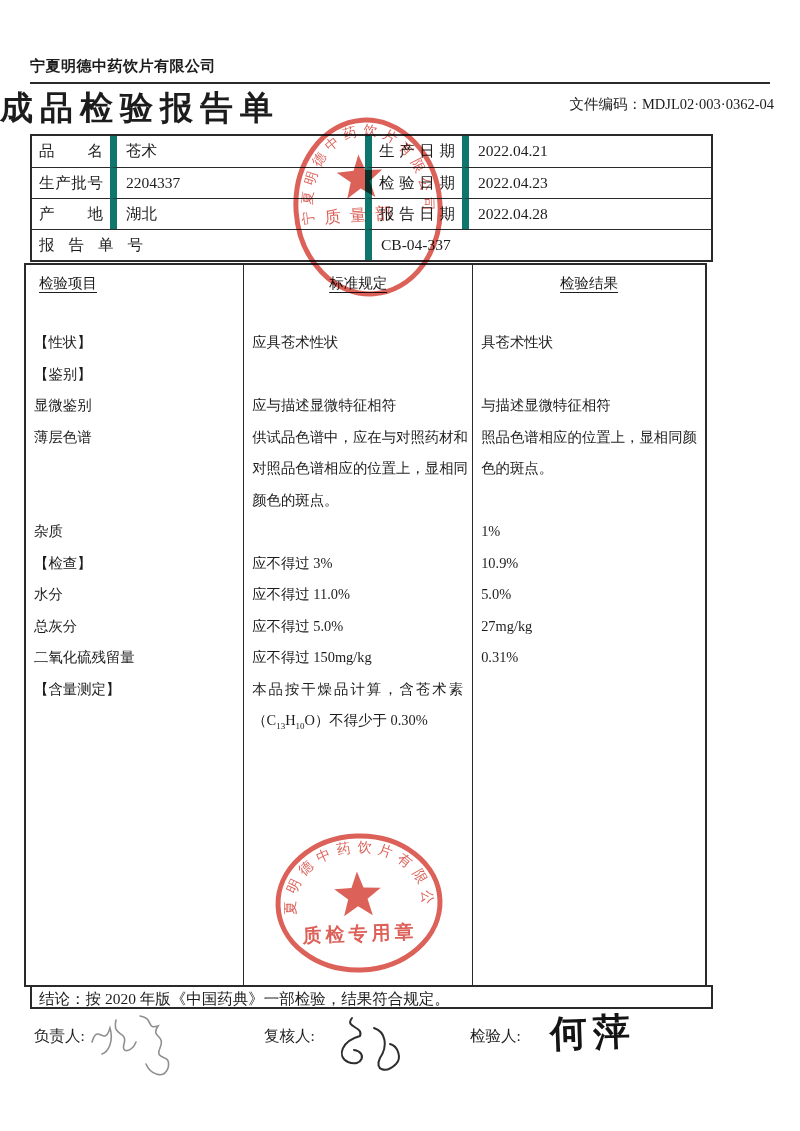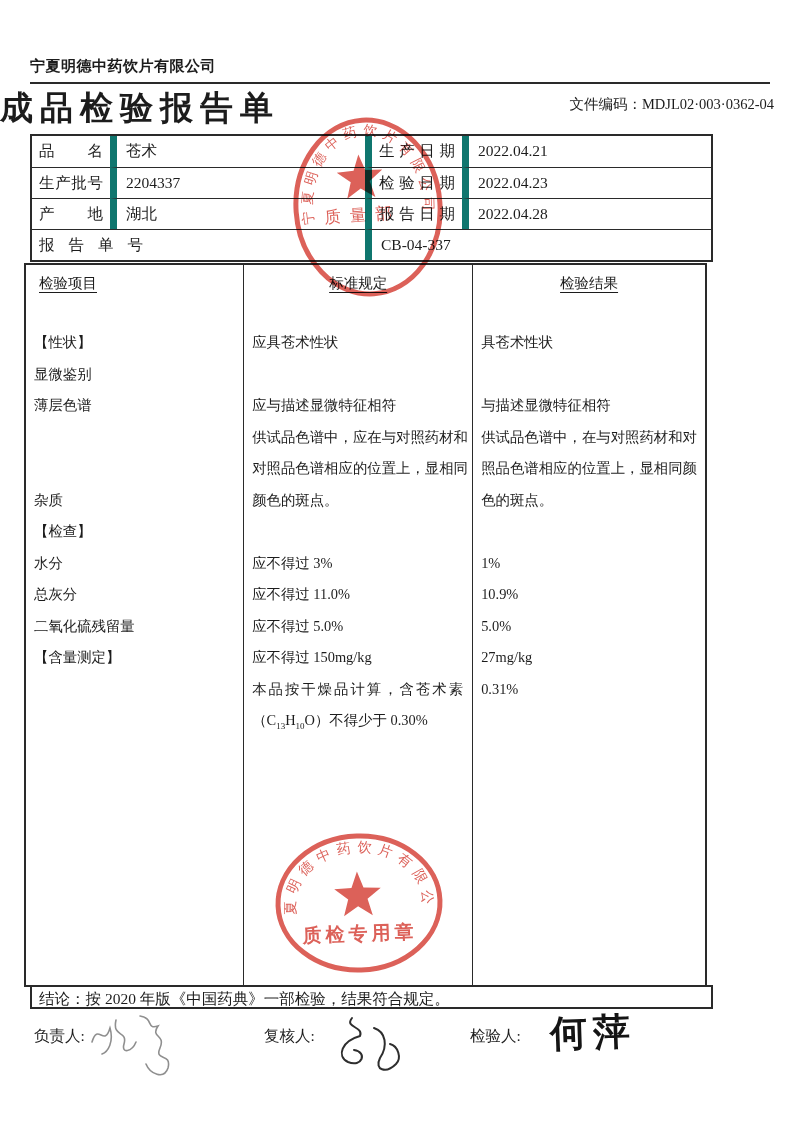--- a/index.html
+++ b/index.html
@@ -93,20 +93,21 @@
   <div class="icell ival">2022.04.28</div>
 
   <div class="icell nl span2a"><span class="rspan">报告单号</span></div>
   <div class="icell span2b ival">CB-04-337</div>
 </div>
 
 <div class="main-table">
   <div class="mcol1">
     <div class="col-hd"><span class="u">检验项目</span></div>
     <div class="tline">【性状】</div>
+    <div class="tline">【鉴别】</div>
     <div class="tline">显微鉴别</div>
     <div class="tline">薄层色谱</div>
     <div class="tline"></div>
     <div class="tline"></div>
     <div class="tline">杂质</div>
     <div class="tline">【检查】</div>
     <div class="tline">水分</div>
     <div class="tline">总灰分</div>
     <div class="tline">二氧化硫残留量</div>
     <div class="tline">【含量测定】</div>
@@ -126,21 +127,20 @@
     <div class="tline">应不得过 5.0%</div>
     <div class="tline">应不得过 150mg/kg</div>
     <div class="tline justify">本品按干燥品计算，含苍术素</div>
     <div class="tline"><span>（C</span><sub>13</sub><span>H</span><sub>10</sub><span>O）不得少于 0.30%</span></div>
   </div>
   <div class="mcol3">
     <div class="col-hd"><span class="u">检验结果</span></div>
     <div class="tline">具苍术性状</div>
     <div class="tline"></div>
     <div class="tline">与描述显微特征相符</div>
-    <div class="tline">供试品色谱中，在与对照药材和对</div>
     <div class="tline">照品色谱相应的位置上，显相同颜</div>
     <div class="tline">色的斑点。</div>
     <div class="tline"></div>
     <div class="tline">1%</div>
     <div class="tline">10.9%</div>
     <div class="tline">5.0%</div>
     <div class="tline">27mg/kg</div>
     <div class="tline">0.31%</div>
     <div class="tline"></div>
   </div>

